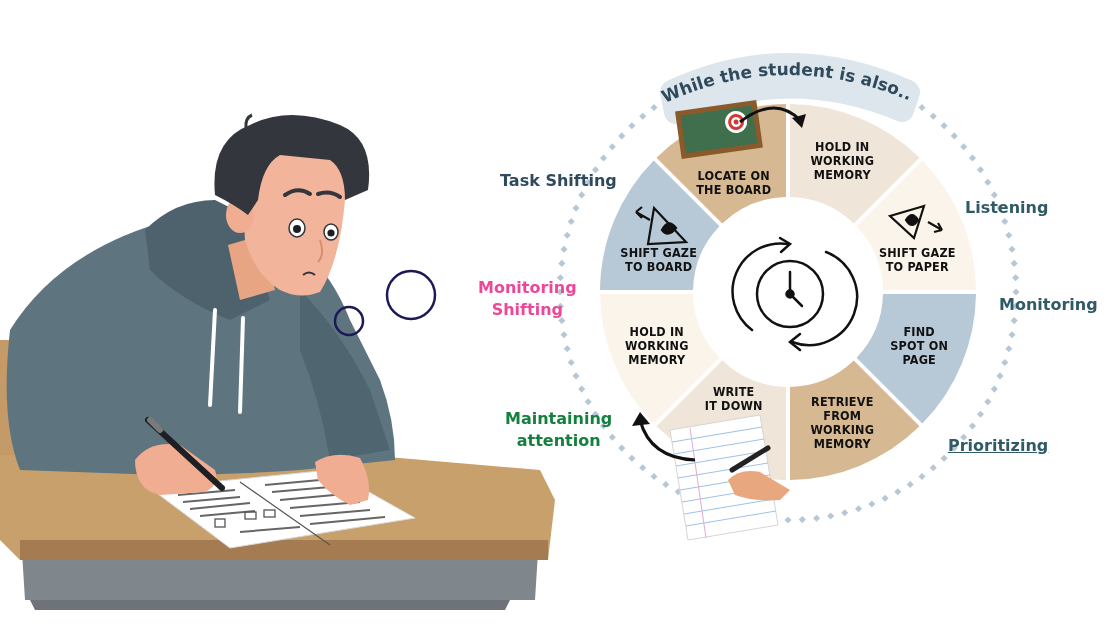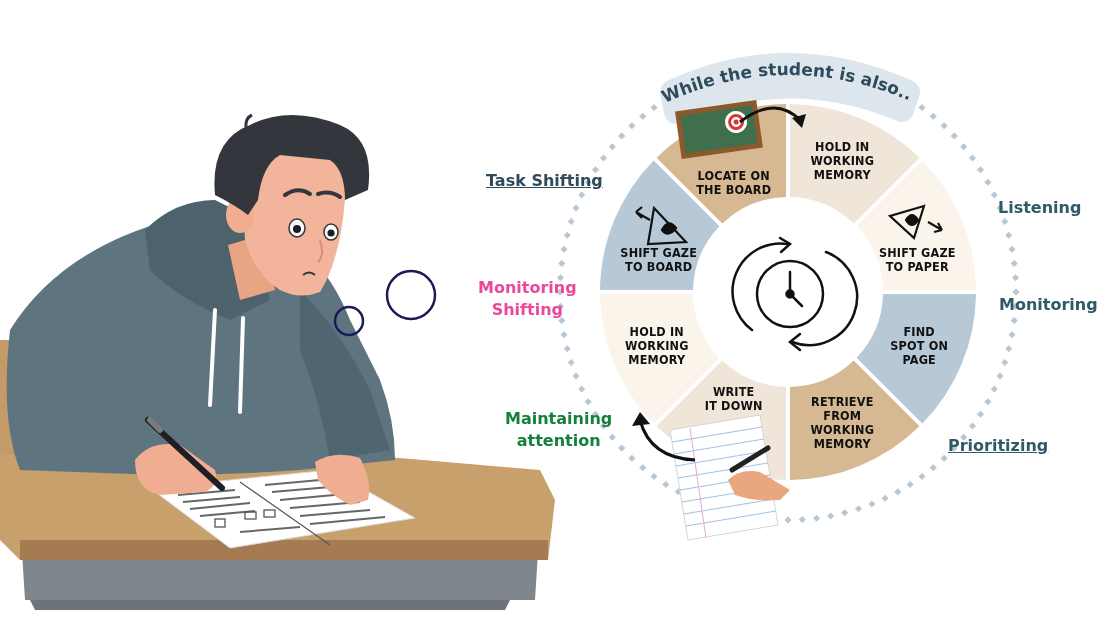--- a/index.html
+++ b/index.html
@@ -256,22 +256,22 @@
           <path d="M686 526 L776 511"></path>
       </g>
       <path d="M690 428 L706 538" stroke="#e4a9d6" stroke-width="1"></path>
       <path d="M728 480 Q740 468 760 472 L790 490 L780 500 Q755 502 735 495 Z" fill="#e9a77f"></path>
       <path d="M732 470 L768 448" stroke="#222" stroke-width="5" stroke-linecap="round"></path>
     </g>
     <path d="M695 460 Q650 458 640 420" fill="none" stroke="#111" stroke-width="3"></path>
     <path d="M632 426 L640 412 L650 424 Z" fill="#111"></path>
   </svg>
 
-  <div class="side-label" style="left:486px;top:170px;color:#2f4a5c;text-decoration:underline;">Task Shifting</div>
-  <div class="side-label" style="left:965px;top:197px;color:#2f5a66;margin-left:33px;">Listening</div>
+  <div class="side-label" style="left:500px;top:170px;color:#2f4a5c;">Task Shifting</div>
+  <div class="side-label" style="left:965px;top:197px;color:#2f5a66;">Listening</div>
   <div class="side-label" style="left:478px;top:277px;color:#ec4899;">
     <div>Monitoring</div>
     <div>Shifting</div>
   </div>
   <div class="side-label" style="left:999px;top:294px;color:#2f5a66;">Monitoring</div>
   <div class="side-label" style="left:505px;top:408px;color:#15803d;">
     <div>Maintaining</div>
     <div>attention</div>
   </div>
   <div class="side-label" style="left:948px;top:435px;color:#2f5a66;text-decoration:underline;">Prioritizing</div>

